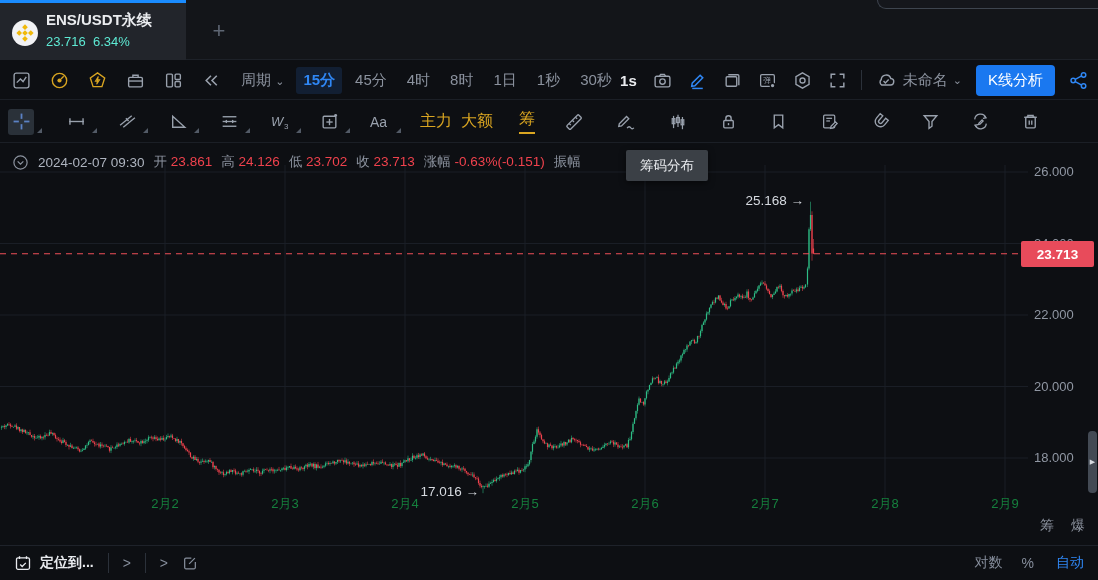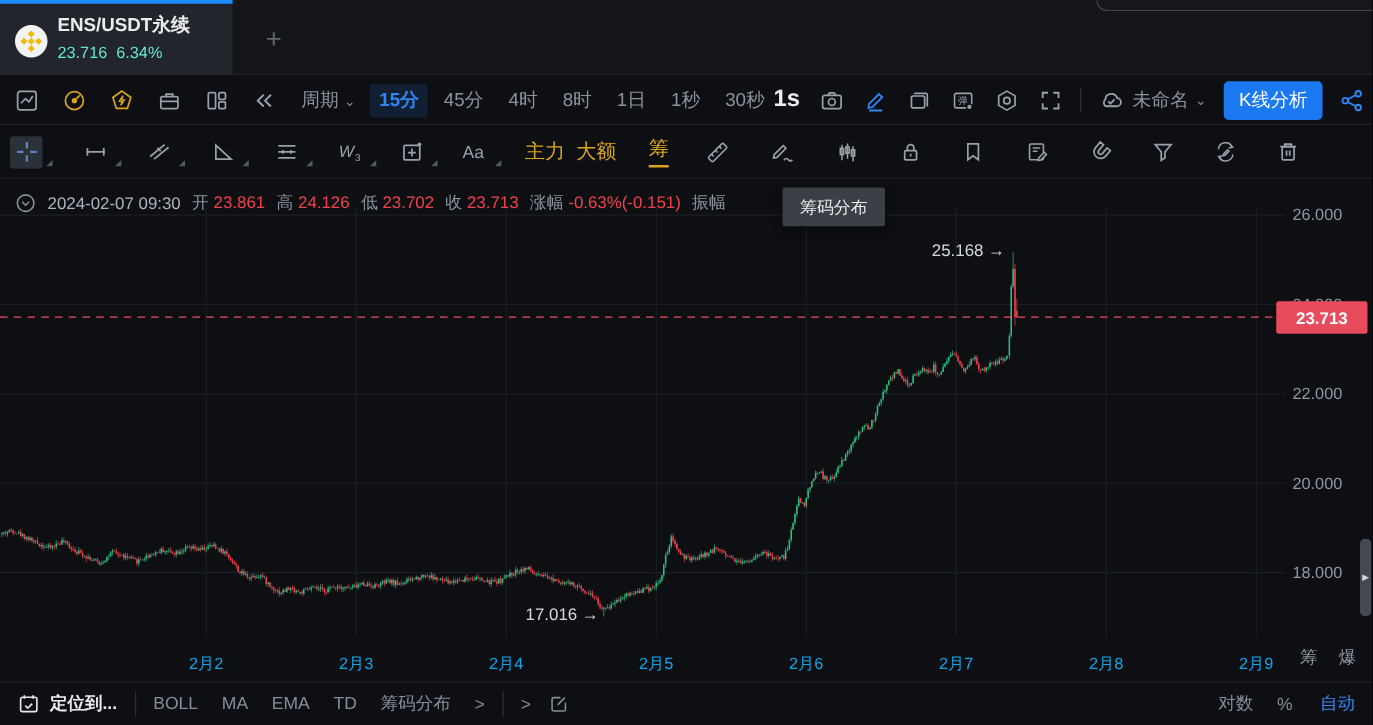--- a/index.html
+++ b/index.html
@@ -15,39 +15,39 @@
   .tab-price{position:absolute;left:46px;top:34px;font-size:13px;color:#5eead4;white-space:nowrap;}
   .newtab{position:absolute;left:206px;top:18px;width:26px;height:26px;font-size:22px;color:#5e6673;display:flex;align-items:center;justify-content:center;}
   .cutpanel{position:absolute;left:877px;top:-4px;width:230px;height:13px;background:#15171c;border:1px solid #3e454f;border-top:none;border-right:none;border-bottom-left-radius:9px;}
   
   .toolbar{position:absolute;left:0;top:61px;width:1098px;height:39px;display:flex;align-items:center;border-bottom:1px solid #1b1f26;background:#0d0f13;padding:0 10px;}
   .drawbar{position:absolute;left:0;top:101px;width:1098px;height:42px;display:flex;align-items:center;border-bottom:1px solid #1b1f26;background:#0d0f13;padding:0 8px;}
   .icon{display:flex;align-items:center;justify-content:center;flex:none;}
   .tbtxt{font-size:15px;color:#8b929e;white-space:nowrap;}
   .ivl{font-size:15px;color:#8b929e;padding:4px 7px;border-radius:3px;white-space:nowrap;}
   .ivl.active{color:#2f87f5;background:rgba(47,135,245,.14);font-weight:bold;}
-  .speed{font-size:19px;font-weight:bold;color:#eaecef;}
+  .speed{font-size:15px;font-weight:bold;color:#eaecef;}
   .vdiv{width:1px;height:20px;background:#2b313a;flex:none;}
   .cloudname{font-size:15px;color:#8b929e;white-space:nowrap;}
   .kline-btn{background:#1a78f0;color:#fff;font-size:15px;padding:6px 12px;border-radius:4px;white-space:nowrap;flex:none;}
   .tool{position:relative;width:26px;height:26px;display:flex;align-items:center;justify-content:center;flex:none;}
   .tool.dd::after{content:"";position:absolute;right:-8px;bottom:2px;width:0;height:0;border-style:solid;border-width:0 0 5px 5px;border-color:transparent transparent #525a66 transparent;}
   .tool.sel{background:#2a3139;border-radius:3px;}
   .goldtxt{font-size:16px;color:#d9a521;white-space:nowrap;font-weight:500;}
   .goldtxt.u{border-bottom:2px solid #d9a521;padding-bottom:2px;}
   
   .ohlc{position:absolute;left:12px;top:151px;height:22px;display:flex;align-items:center;gap:9px;font-size:13.5px;white-space:nowrap;z-index:6;}
   .ohlc .lab{color:#8b929e;}
   .ohlc .val{color:#f0424d;}
   .ohlc .date{color:#aeb4bf;}
   .tooltip{position:absolute;left:626px;top:150px;width:82px;height:31px;background:#3b4046;color:#e8eaee;font-size:13.5px;display:flex;align-items:center;justify-content:center;border-radius:2px;z-index:7;box-shadow:0 2px 6px rgba(0,0,0,.5);}
   
   #chart-svg{position:absolute;left:0;top:143px;z-index:1;}
   .ylab{position:absolute;left:1034px;font-size:13px;color:#9097a3;z-index:2;}
-  .xlab{position:absolute;top:522px;font-size:13px;color:#0ea5e9;transform:translateX(-50%);z-index:2;}
+  .xlab{position:absolute;top:495px;font-size:13px;color:#15803d;transform:translateX(-50%);z-index:2;}
   .axextra{position:absolute;top:517px;font-size:14px;color:#8b929e;z-index:2;}
   .price-badge{position:absolute;left:1021px;top:241px;width:73px;height:26px;background:#e84b5b;color:#fff;font-size:13.5px;font-weight:bold;display:flex;align-items:center;justify-content:center;border-radius:2px;z-index:5;}
   .ann{position:absolute;font-size:13.5px;color:#d6dae0;white-space:nowrap;z-index:4;}
   .scrollbtn{position:absolute;left:1088px;top:431px;width:9px;height:62px;background:#434a54;border-radius:4px;z-index:5;display:flex;align-items:center;justify-content:center;color:#d6dae0;font-size:7px;}
   
   .bottombar{position:absolute;left:0;top:545px;width:1098px;height:35px;border-top:1px solid #1e222a;background:#0d0f13;display:flex;align-items:center;font-size:14px;padding:0 14px;}
   .bb-loc{color:#e8eaee;font-weight:bold;margin:0 14px 0 8px;white-space:nowrap;}
   .bb-item{color:#868e9c;margin-right:19px;white-space:nowrap;}
   .bb-chev{color:#868e9c;margin-right:14px;}
   .bb-auto{color:#2f87f5;white-space:nowrap;}
@@ -395,27 +395,20 @@
     <span class="icon">
       <svg width="18" height="18" viewBox="0 0 18 18" fill="none" stroke="#e8eaee" stroke-width="1.3">
           <rect x="2.5" y="3.8" width="13" height="11.5" rx="1.5"></rect>
           <line x1="5.5" y1="2.2" x2="5.5" y2="5"></line>
           <line x1="12.5" y1="2.2" x2="12.5" y2="5"></line>
           <path d="M6.2,10.5 l2,2 l3.6,-3.6"></path>
         </svg>
     </span>
     <span class="bb-loc">定位到...</span>
     <div class="vdiv" style="margin-right:14px"></div>
-    <span id="overlays" style="display:flex">
-        <span class="bb-item">BOLL</span>
-        <span class="bb-item">MA</span>
-        <span class="bb-item">EMA</span>
-        <span class="bb-item">TD</span>
-        <span class="bb-item">筹码分布</span>
-      </span>
     <span class="bb-chev">&gt;</span>
     <div class="vdiv" style="margin-right:14px"></div>
     <span class="bb-chev">&gt;</span>
     <span class="icon" style="margin-right:24px">
       <svg width="16" height="16" viewBox="0 0 18 18" fill="none" stroke="#868e9c" stroke-width="1.4">
           <path d="M15,8 v6 a1.5,1.5 0 0 1 -1.5,1.5 h-9 A1.5,1.5 0 0 1 3,14 V5 a1.5,1.5 0 0 1 1.5,-1.5 h6"></path>
           <path d="M8,10 L14.5,3.5"></path>
         </svg>
     </span>
     <span class="bb-item" style="margin-left:auto">对数</span>

